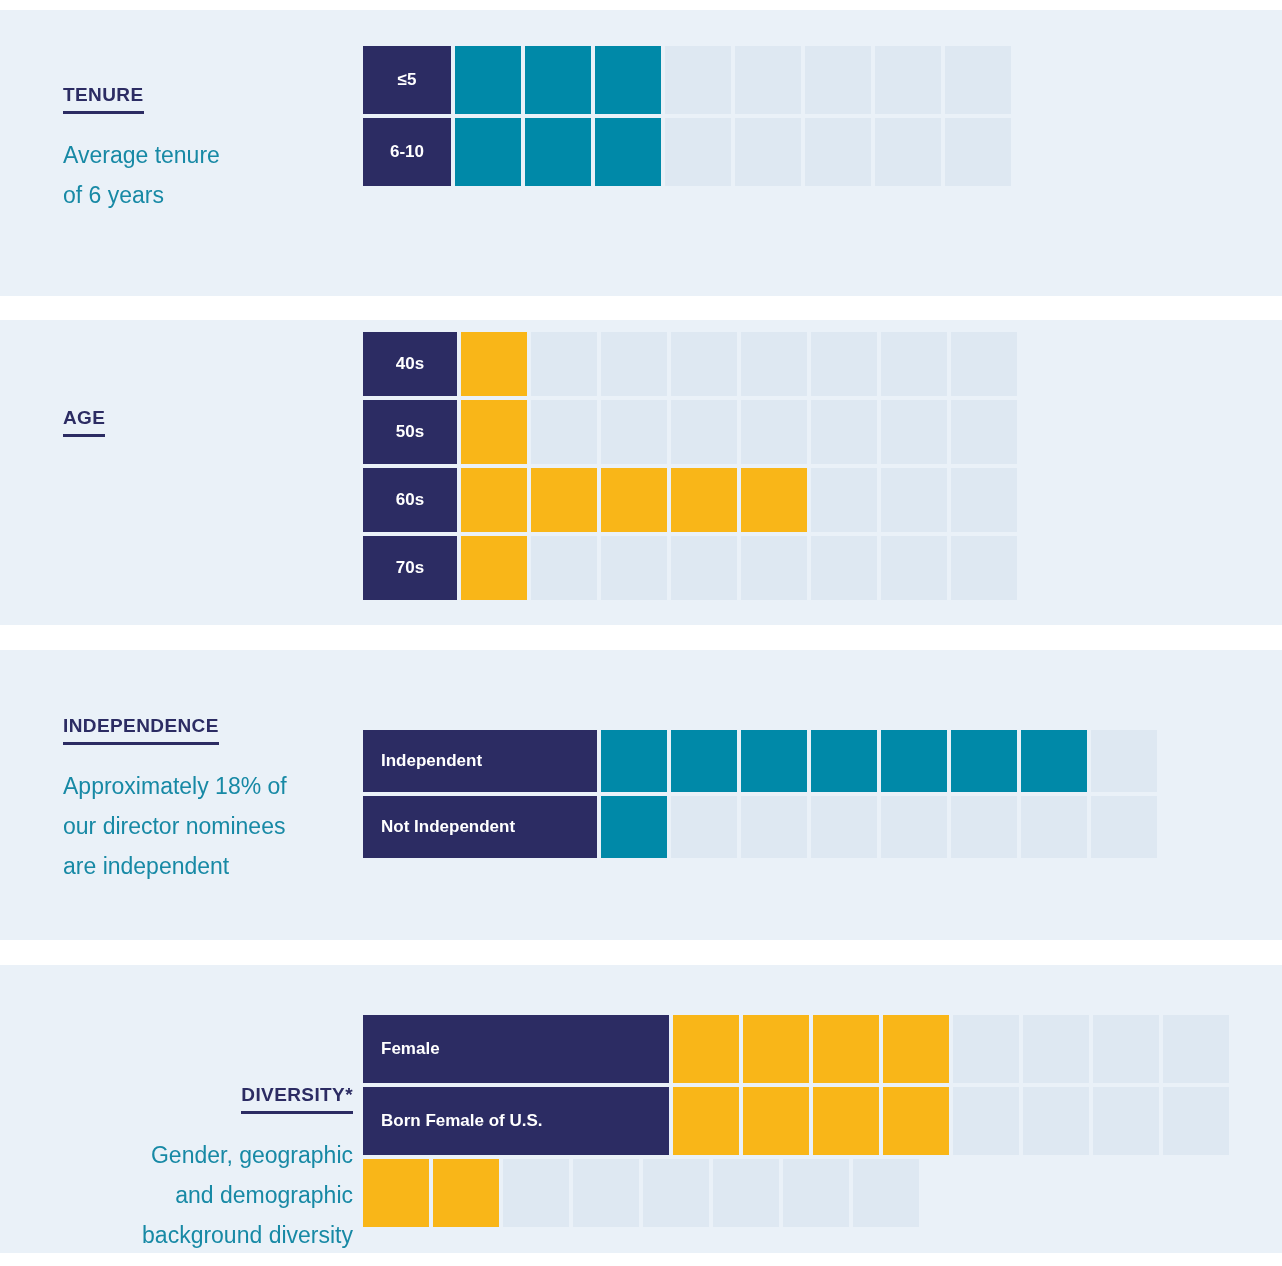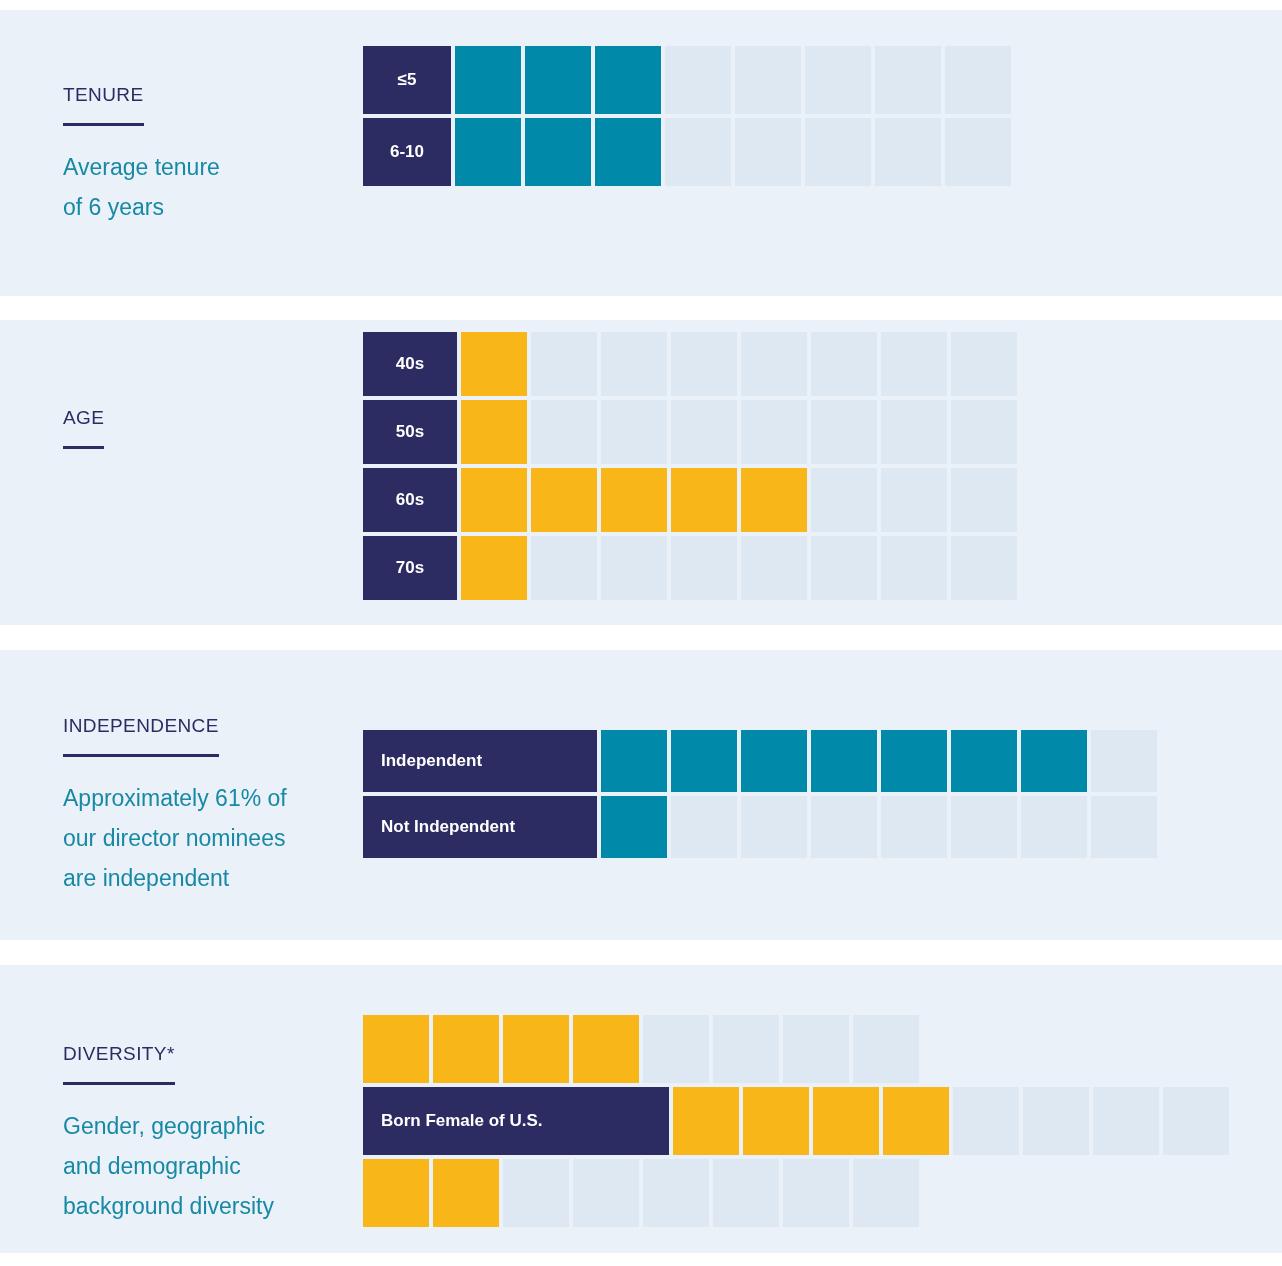--- a/index.html
+++ b/index.html
@@ -25,25 +25,25 @@
   }
 
   
   .info {
     position: absolute;
     left: 63px;
     width: 290px;
   }
   .info-title {
     font-size: 19px;
-    font-weight: normal;
+    font-weight: bold;
     letter-spacing: 0.4px;
     color: #2c2c63;
     display: inline-block;
-    padding-bottom: 17px;
+    padding-bottom: 5px;
     border-bottom: 3px solid #2c2c63;
     white-space: nowrap;
   }
   .info-desc {
     margin-top: 21px;
     font-size: 23px;
     line-height: 40px;
     color: #1789a5;
     font-weight: 400;
   }
@@ -80,21 +80,21 @@
 
   
   #band-tenure       { top: 10px;  height: 286px; }
   #band-age          { top: 320px; height: 305px; }
   #band-independence { top: 650px; height: 290px; }
   #band-diversity    { top: 965px; height: 288px; }
 
   #info-tenure       { top: 84px; }
   #info-age          { top: 407px; }
   #info-independence { top: 715px; }
-  #info-diversity    { top: 1043px; }
+  #info-diversity    { top: 1084px; text-align: right; }
 
   #grid-tenure { top: 46px; left: 363px; }
   #grid-tenure .row-label { width: 88px; height: 68px; }
   #grid-tenure .cell      { width: 66px; height: 68px; }
 
   #grid-age { top: 332px; left: 363px; }
   #grid-age .row-label { width: 94px; height: 64px; }
   #grid-age .cell      { width: 66px; height: 64px; }
 
   #grid-independence { top: 730px; left: 363px; justify-content: flex-end; }
@@ -188,21 +188,21 @@
         <div class="cell"></div>
         <div class="cell"></div>
         <div class="cell"></div>
         <div class="cell"></div>
       </div>
     </div>
 
   <div class="band" id="band-independence"></div>
   <div class="info" id="info-independence">
     <div class="info-title">INDEPENDENCE</div>
-    <div class="info-desc" style="white-space: pre-line;">Approximately 61% of
+    <div class="info-desc" style="white-space: pre-line;">Approximately 18% of
 our director nominees
 are independent</div>
   </div>
   <div class="grid" id="grid-independence">
       <div class="grid-row">
         <div class="row-label left">Independent</div>
         <div class="cell teal"></div>
         <div class="cell teal"></div>
         <div class="cell teal"></div>
         <div class="cell teal"></div>
@@ -226,20 +226,21 @@
 
   <div class="band" id="band-diversity"></div>
   <div class="info" id="info-diversity">
     <div class="info-title">DIVERSITY*</div>
     <div class="info-desc" style="white-space: pre-line;">Gender, geographic
 and demographic
 background diversity</div>
   </div>
   <div class="grid" id="grid-diversity">
       <div class="grid-row">
+        <div class="row-label left">Female</div>
         <div class="cell gold"></div>
         <div class="cell gold"></div>
         <div class="cell gold"></div>
         <div class="cell gold"></div>
         <div class="cell"></div>
         <div class="cell"></div>
         <div class="cell"></div>
         <div class="cell"></div>
       </div>
       <div class="grid-row">

